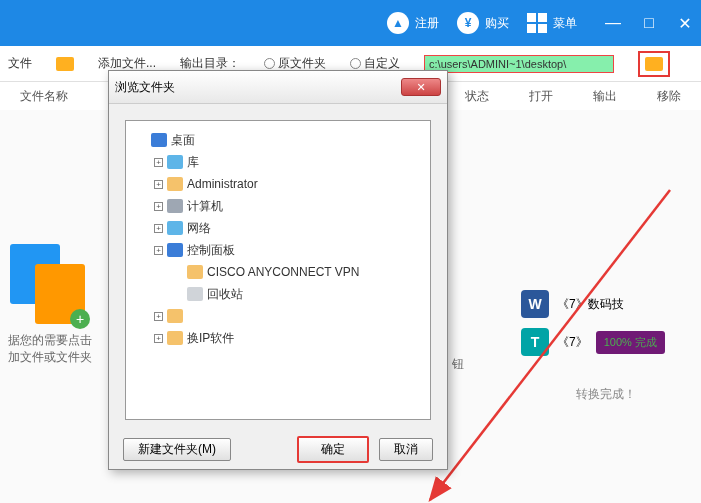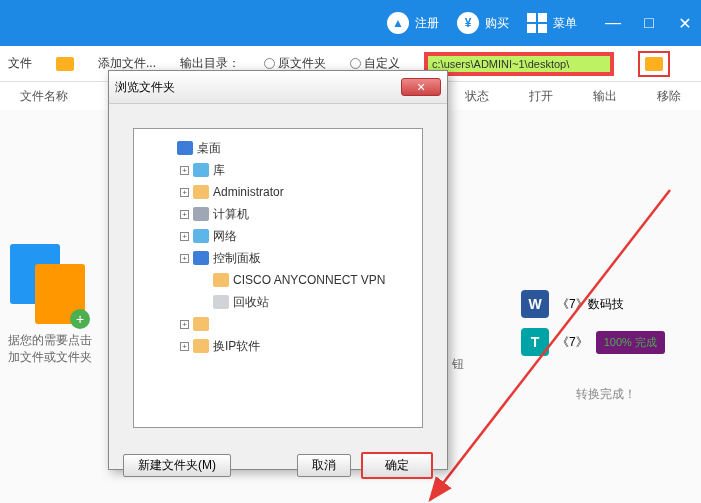--- a/index.html
+++ b/index.html
@@ -6,39 +6,39 @@
 body{width:701px;height:503px;background:#fff;position:relative;overflow:hidden}
 .titlebar{background:#1e88e5;height:46px;display:flex;align-items:center;justify-content:flex-end;padding:0 8px;gap:18px}
 .tbitem{display:flex;align-items:center;gap:6px;color:#fff;font-size:14px}
 .tbicon{width:22px;height:22px;border-radius:50%;background:#fff;display:flex;align-items:center;justify-content:center;color:#1e88e5;font-size:12px;font-weight:bold}
 .menugrid{display:grid;grid-template-columns:1fr 1fr;grid-template-rows:1fr 1fr;gap:2px;width:20px;height:20px}
 .menugrid span{background:#fff}
 .winbtns{display:flex;gap:20px;margin-left:10px}
 .winbtn{width:16px;height:16px;color:#fff;font-size:16px;display:flex;align-items:center;justify-content:center}
 .toolbar{height:36px;border-bottom:1px solid #e0e0e0;display:flex;align-items:center;padding:0 8px;gap:24px;color:#333}
 .foldericon{width:18px;height:14px;background:#ffb020;border-radius:2px}
-.pathbox{border:4px solid #ef4444;background:#bef264;padding:2px 4px;width:190px;font-size:11px;color:#333;white-space:nowrap;overflow:hidden}
+.pathbox{border:1px solid #ef4444;background:#86efac;padding:2px 4px;width:190px;font-size:11px;color:#333;white-space:nowrap;overflow:hidden}
 .browsebtn{border:2px solid #e53935;width:32px;height:26px;display:flex;align-items:center;justify-content:center}
 .colhead{height:28px;display:flex;align-items:center;padding:0 20px;gap:40px;color:#555}
 .colhead .spacer{flex:1}
 .mainarea{position:relative;height:393px;background:#fafafa}
 .leftpanel{position:absolute;left:0;top:130px;width:100px;height:200px;display:flex;flex-direction:column;align-items:center;text-align:center;color:#666;padding:4px}
 .fileicons{position:relative;width:80px;height:80px;margin-bottom:8px}
 .ficon1{position:absolute;width:50px;height:60px;background:#2196f3;left:0;top:0;border-radius:3px}
 .ficon2{position:absolute;width:50px;height:60px;background:#ff9800;left:25px;top:20px;border-radius:3px}
 .plus{position:absolute;width:20px;height:20px;background:#4caf50;border-radius:50%;right:-5px;bottom:-5px;color:#fff;display:flex;align-items:center;justify-content:center;font-size:14px}
 .rightpanel{position:absolute;right:10px;top:180px;width:170px}
 .docrow{display:flex;align-items:center;gap:8px;margin-bottom:10px}
 .docicon{width:28px;height:28px;border-radius:4px;display:flex;align-items:center;justify-content:center;color:#fff;font-weight:bold;font-size:14px}
 .progress{background:#701a75;color:#4caf50;padding:4px 8px;border-radius:3px;font-size:11px}
 .donetext{text-align:center;color:#888;margin-top:30px}
 .dialog{position:absolute;left:108px;top:70px;width:340px;height:400px;background:#f0f0f0;border:1px solid #888;box-shadow:3px 3px 10px rgba(0,0,0,0.3)}
 .dlgtitle{height:20px;background:linear-gradient(#fff,#e8e8e8);display:flex;align-items:center;padding:16px 6px;border-bottom:1px solid #ccc}
 .dlgclose{margin-left:auto;width:40px;height:18px;background:linear-gradient(#e88,#c44);border:1px solid #a33;border-radius:3px;display:flex;align-items:center;justify-content:center;color:#fff;font-size:11px}
-.tree{background:#fff;border:1px solid #999;margin:24px;height:300px;padding:8px 18px;overflow:auto}
+.tree{background:#fff;border:1px solid #999;margin:16px;height:300px;padding:8px 0;overflow:auto}
 .treeitem{display:flex;align-items:center;height:22px;gap:4px;color:#333;padding-left:10px}
 .treeitem.lvl1{padding-left:28px}
 .treeitem.lvl2{padding-left:46px}
 .expand{width:9px;height:9px;border:1px solid #888;display:flex;align-items:center;justify-content:center;font-size:8px;color:#555;flex-shrink:0}
 .noexpand{width:11px;flex-shrink:0}
 .ticon{width:16px;height:14px;flex-shrink:0;border-radius:2px}
 .dlgbtns{display:flex;gap:10px;padding:0 14px;align-items:center}
 .dlgbtn{border:1px solid #888;background:linear-gradient(#fff,#e0e0e0);padding:2px 14px;font-size:12px;border-radius:2px}
 .dlgbtn.ok{border:2px solid #e53935;padding:3px 22px}
 .annot-arrow{position:absolute;left:300px;top:70px;pointer-events:none}
@@ -185,16 +185,16 @@
       </div>
       <div class="treeitem lvl1">
         <span class="expand">+</span>
         <span class="ticon" style="background: rgb(245, 194, 107);"></span>
         <span>换IP软件</span>
       </div>
     </div>
   <div class="dlgbtns">
     <button class="dlgbtn">新建文件夹(M)</button>
     <span style="flex:1"></span>
+    <button class="dlgbtn ok">确定</button>
     <button class="dlgbtn">取消</button>
-    <button class="dlgbtn ok">确定</button>
   </div>
 </div>
 
 </body></html>

